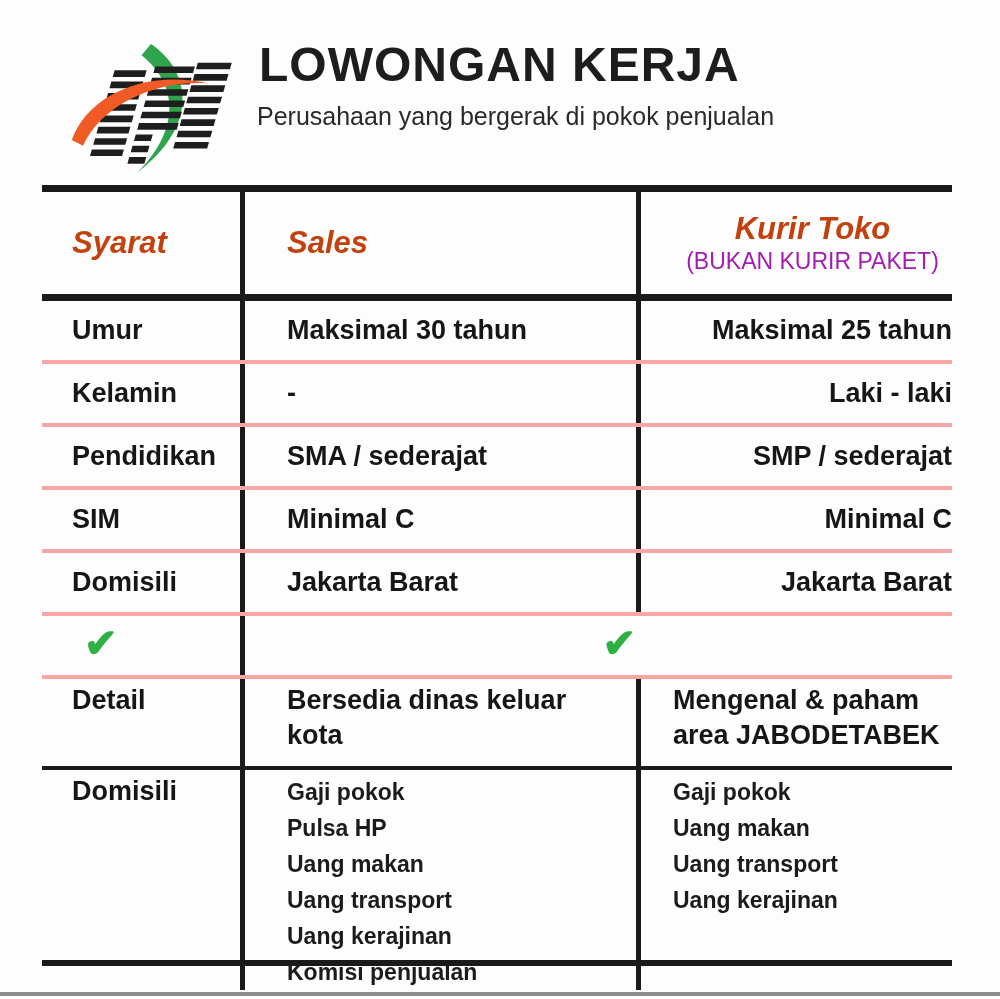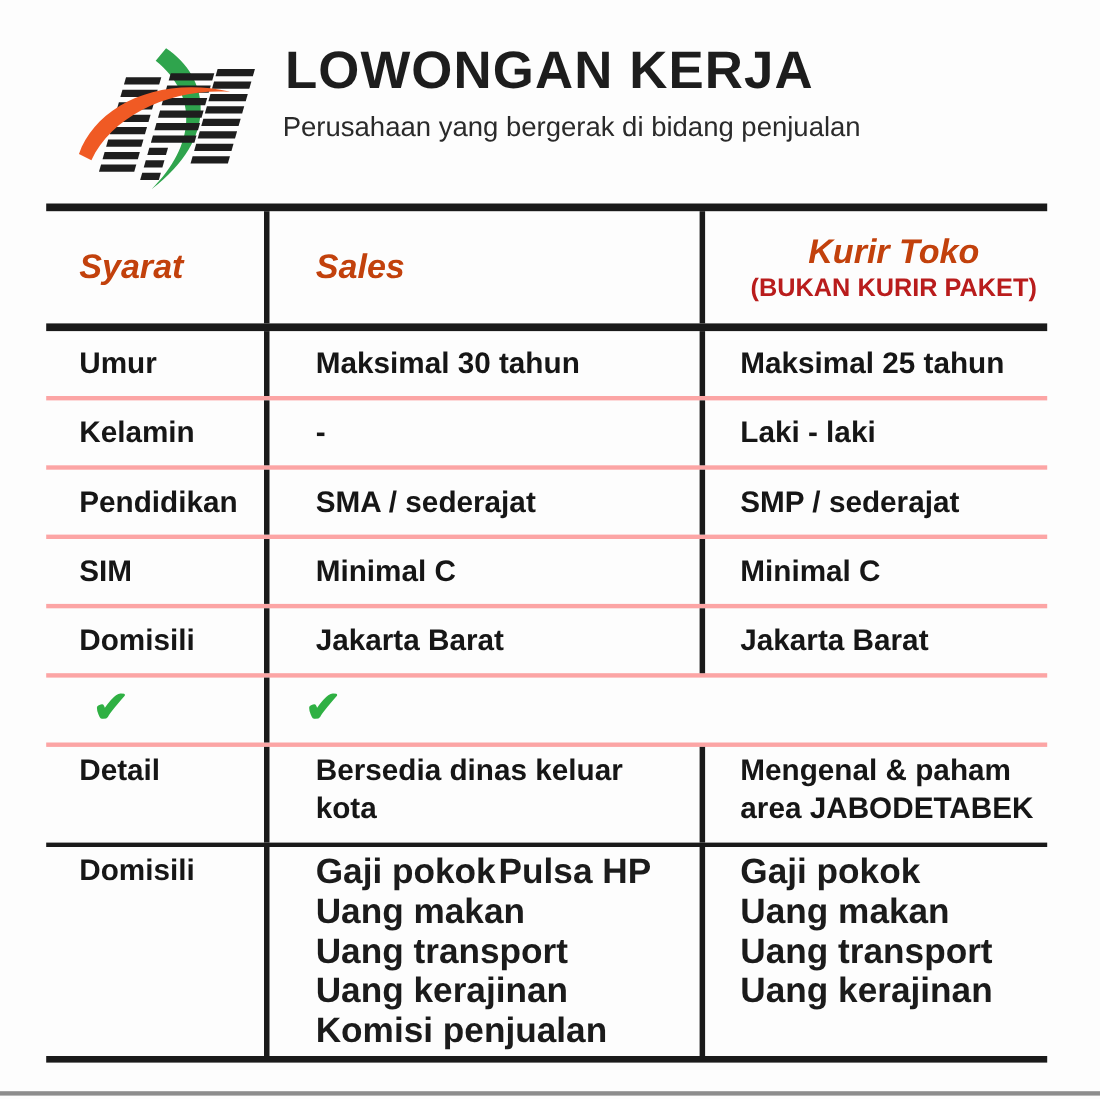--- a/index.html
+++ b/index.html
@@ -21,39 +21,39 @@
   .req-table{
     position:absolute;left:42px;top:185px;width:910px;
     border-top:7px solid #1a1a1a;border-bottom:6px solid #1a1a1a;
   }
   .t-row{display:grid;grid-template-columns:198px 396px 316px;}
   .t-row > .cell:nth-child(2),
   .t-row > .cell:nth-child(3){border-left:5px solid #1a1a1a;}
   .cell{display:flex;align-items:center;box-sizing:border-box;}
   .c1{padding-left:30px;}
   .c2{padding-left:42px;}
-  .c3{padding-left:32px;}
+  .c3{padding-left:32px;justify-content:flex-end;}
   .row-head{height:102px;border-bottom:7px solid #1a1a1a;}
   .row-data{height:59px;border-bottom:4px solid #fca5a5;}
   .row-detail{height:87px;border-bottom:4px solid #1a1a1a;}
   .row-benefit{height:190px;}
   .row-detail .cell,.row-benefit .cell{align-items:flex-start;padding-top:4px;}
 
   .head-label{font-size:31px;font-weight:bold;font-style:italic;color:#c2410c;}
-  .head-sub{font-size:23px;font-weight:bold;color:#b91c1c;margin-top:2px;line-height:1.1;}
+  .head-sub{font-size:23px;font-weight:normal;color:#a21caf;margin-top:2px;line-height:1.1;}
   .kurir-head{display:flex;flex-direction:column;justify-content:center;}
 
   .lbl,.val{font-size:27px;font-weight:bold;color:#161616;line-height:1.3;}
   .wrap-sales{max-width:300px;}
   .wrap-kurir{max-width:285px;}
 
   .check{font-size:40px;line-height:1;color:#2fb043;font-weight:bold;margin-top:-6px;}
 
   .benefit-col{display:flex;flex-direction:column;width:100%;}
-  .benefit-line{font-size:32px;font-weight:bold;line-height:36px;}
+  .benefit-line{font-size:23px;font-weight:bold;line-height:36px;flex-direction:column;}
   .benefit-first{display:flex;justify-content:space-between;padding-right:44px;}
 
   
   .bottom-bar{position:absolute;left:0;top:992px;width:1000px;height:4px;background:#8d8d8d;}
 </style>
 </head>
 <body>
 
 <div class="header">
   <div class="logo-wrap">
@@ -87,21 +87,21 @@
           <rect x="126" y="82" width="36" height="7"></rect>
         <rect x="126" y="94" width="36" height="7"></rect>
           <rect x="126" y="106" width="36" height="7"></rect>
       </g>
 
       <path d="M4 104 C20 58 80 28 150 44 C94 40 36 66 16 110 Z" fill="#f05a24"></path>
     </svg>
   </div>
   <div class="titles">
     <h1 class="main-title">LOWONGAN KERJA</h1>
-    <p class="subtitle"><span>Perusahaan yang bergerak di bidang penjualan</span><br>
+    <p class="subtitle"><span>Perusahaan yang bergerak di pokok penjualan</span><br>
     </p>
   </div>
 </div>
 
 <div class="req-table">
 
   <div class="t-row row-head">
     <div class="cell c1">
       <span class="head-label">Syarat</span>
     </div>

